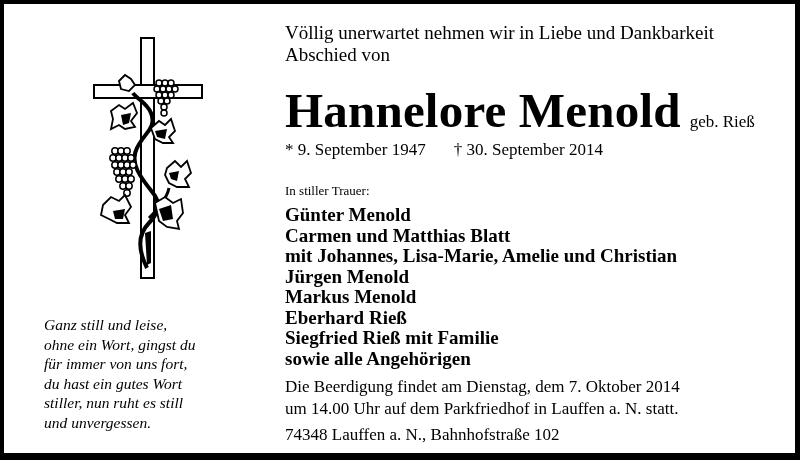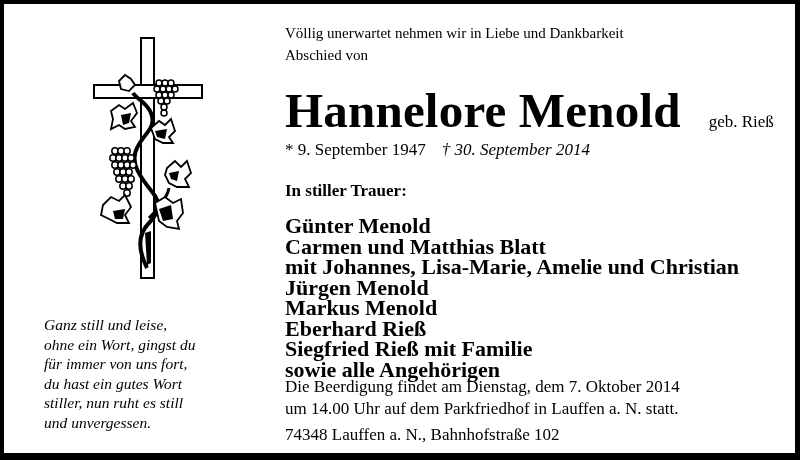--- a/index.html
+++ b/index.html
@@ -8,28 +8,28 @@
     position: absolute; left: 4px; top: 4px; width: 791px; height: 449px;
     background: #fff; color: #000;
     font-family: "Liberation Serif", "DejaVu Serif", serif;
   }
   .cross-wrap { position: absolute; left: 85px; top: 29px; width: 120px; height: 250px; }
   .poem {
     position: absolute; left: 40px; top: 311px; width: 220px;
     text-align: left; font-style: italic; font-size: 15.5px; line-height: 19.6px;
   }
   .poem div { white-space: nowrap; }
-  .intro { position: absolute; left: 281px; top: 18px; font-size: 15px; line-height: 22px; }
+  .intro { position: absolute; left: 281px; top: 18px; font-size: 19px; line-height: 22px; }
   .name-row { position: absolute; left: 281px; top: 79px; white-space: nowrap; }
   .name { font-weight: bold; font-size: 49px; line-height: 56px; letter-spacing: 0.2px; }
-  .maiden { font-size: 17px; margin-left: 28px; }
+  .maiden { font-size: 17px; margin-left: 9px; }
   .dates { position: absolute; left: 281px; top: 135px; font-size: 17px; line-height: 22px; white-space: nowrap; }
-  .dates .death { margin-left: 16px; font-style: italic; }
-  .mourning-label { position: absolute; left: 281px; top: 176px; font-size: 17px; line-height: 22px; font-weight: bold; }
-  .mourners { position: absolute; left: 281px; top: 212px; font-weight: bold; font-size: 22px; line-height: 20.5px; }
+  .dates .death { margin-left: 28px; }
+  .mourning-label { position: absolute; left: 281px; top: 176px; font-size: 13px; line-height: 22px; }
+  .mourners { position: absolute; left: 281px; top: 201px; font-weight: bold; font-size: 19px; line-height: 20.5px; }
   .mourners div { white-space: nowrap; }
   .funeral { position: absolute; left: 281px; top: 372px; font-size: 17px; line-height: 22px; }
   .address { position: absolute; left: 281px; top: 420px; font-size: 17px; line-height: 22px; }
 </style>
 </head>
 <body>
 
 <div class="card">
 
   <div class="cross-wrap">

